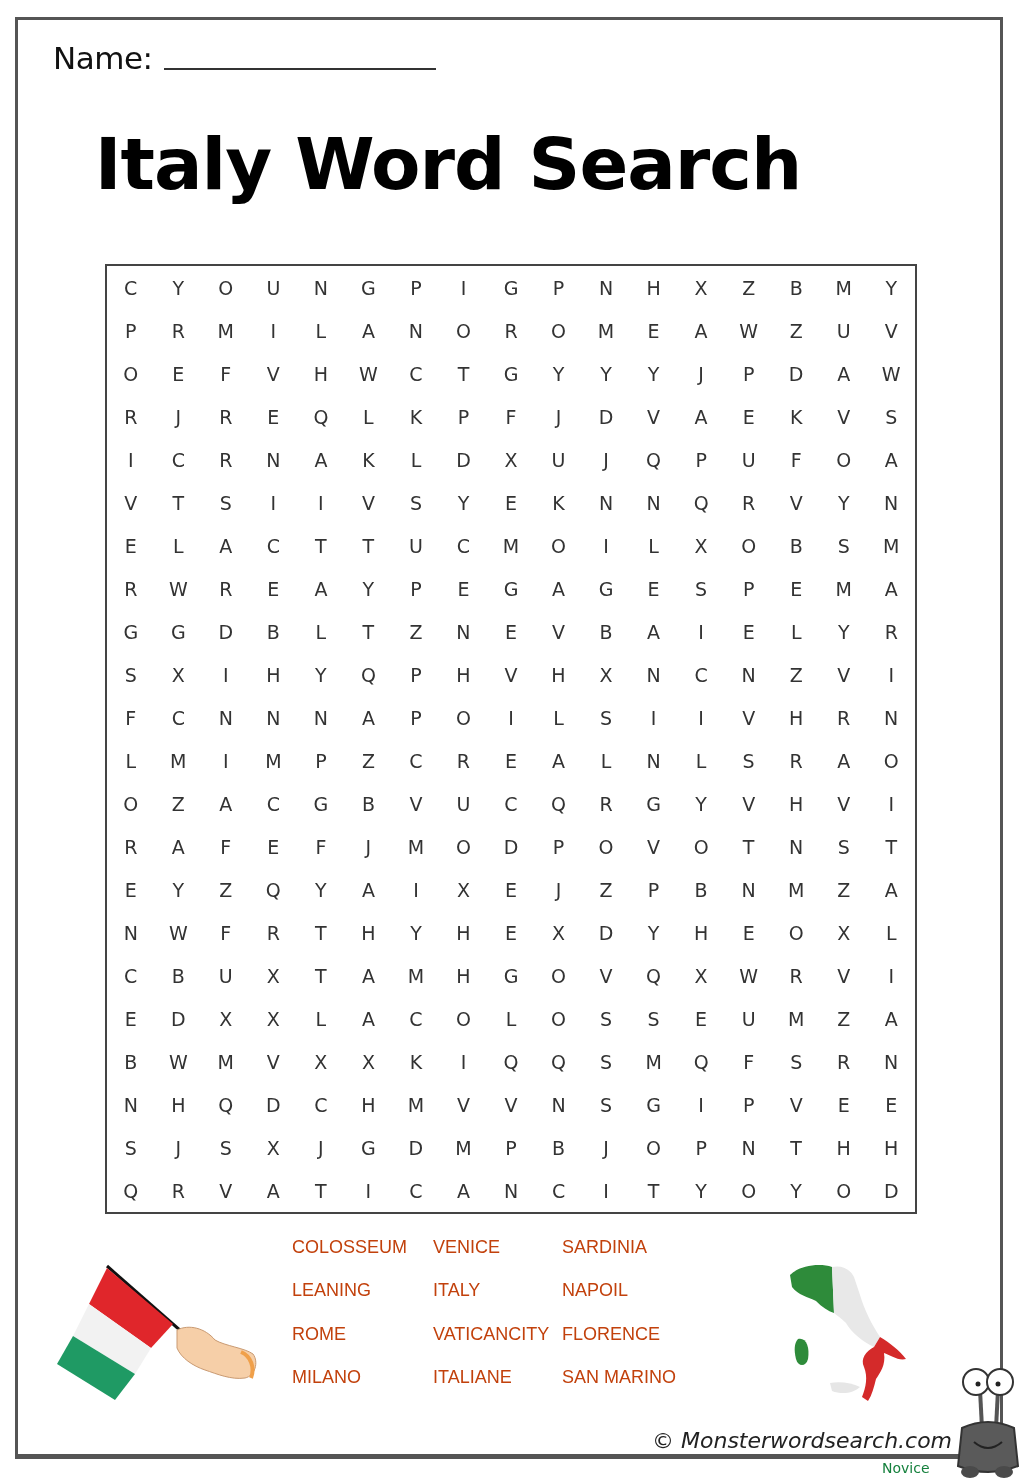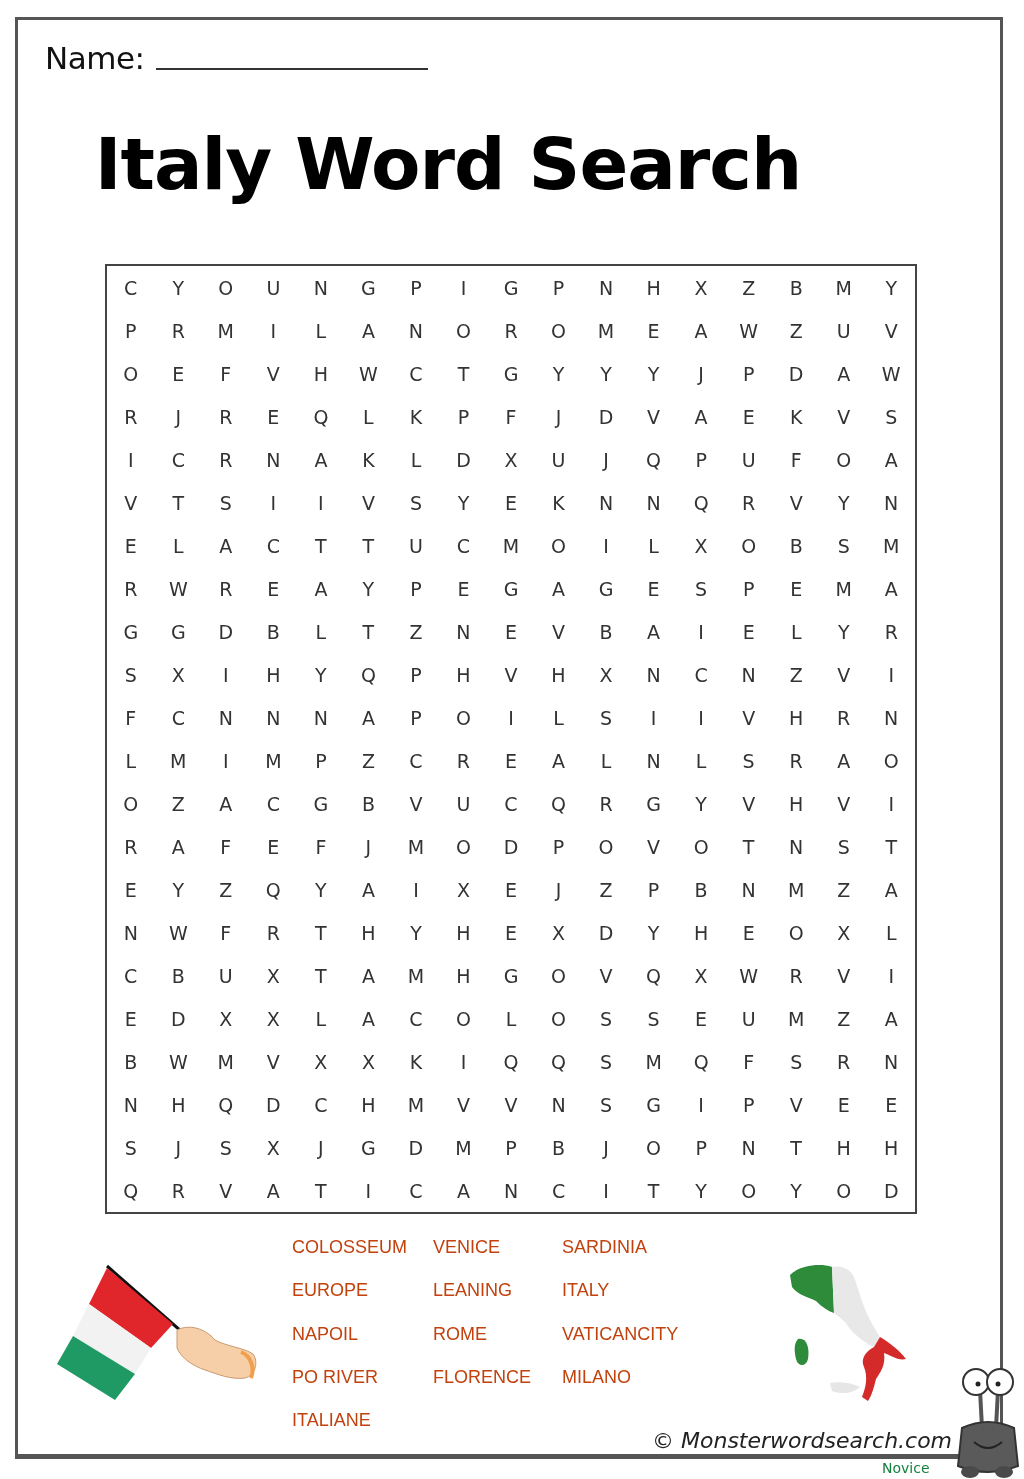--- a/index.html
+++ b/index.html
@@ -1,21 +1,21 @@
 <!DOCTYPE html>
 <html><head>
   <meta charset="utf-8">
   <style>
     html, body { margin: 0; padding: 0; background: #ffffff; }
     body { width: 1024px; height: 1479px; position: relative; overflow: hidden;
            font-family: "DejaVu Sans", sans-serif; color: #222; }
     .page-frame { position: absolute; left: 15px; top: 17px; width: 988px; height: 1440px;
                   border: 3px solid #555; box-sizing: border-box; background: #fff; }
     .name-row { position: absolute; left: 45px; top: 40px; display: flex; align-items: flex-end; }
-    .name-label { font-family: "DejaVu Sans", sans-serif; font-size: 31px; color: #111; letter-spacing: -0.5px; }
+    .name-label { font-family: "DejaVu Sans", sans-serif; font-size: 31px; color: #111; letter-spacing: -0.5px; margin-left: 8px; }
     .name-line { width: 272px; height: 2px; background: #333; margin-left: 12px; margin-bottom: 6px; }
     .title { position: absolute; left: 0; top: 122px; width: 896px; text-align: center;
              font-family: "DejaVu Sans", sans-serif; font-weight: bold; font-size: 72px;
              color: #000; letter-spacing: -1px; }
     .grid-box { position: absolute; left: 105px; top: 264px; width: 812px; height: 950px;
                 border: 2px solid #444; box-sizing: border-box; }
     .grid { position: absolute; left: 0; top: 0; width: 100%; height: 100%;
             display: grid; grid-template-columns: repeat(17, 1fr); grid-template-rows: repeat(22, 1fr);
             padding: 0 0 0 0; box-sizing: border-box; }
     .cell { display: flex; align-items: center; justify-content: center;
@@ -420,30 +420,29 @@
       <div class="cell">Y</div>
       <div class="cell">O</div>
       <div class="cell">D</div>
     </div>
 </div>
 
 <div class="words" id="words">
     <div class="word">COLOSSEUM</div>
     <div class="word">VENICE</div>
     <div class="word">SARDINIA</div>
-    <div class="word">EUROPE</div>
     <div class="word">LEANING</div>
     <div class="word">ITALY</div>
     <div class="word">NAPOIL</div>
     <div class="word">ROME</div>
     <div class="word">VATICANCITY</div>
-    <div class="word">PO RIVER</div>
     <div class="word">FLORENCE</div>
     <div class="word">MILANO</div>
     <div class="word">ITALIANE</div>
+    <div class="word">SAN MARINO</div>
   </div>
 
 <div class="flag-wrap">
   <svg width="210" height="150" viewBox="0 0 210 150">
 
     <line x1="52" y1="8" x2="168" y2="110" stroke="#111" stroke-width="3"></line>
 
     <polygon points="52,10 118,66 96,90 34,46" fill="#e0262b"></polygon>
     <polygon points="34,46 96,90 80,116 18,78" fill="#f2f2f2"></polygon>
     <polygon points="18,78 80,116 60,142 2,106" fill="#1f9a64"></polygon>

